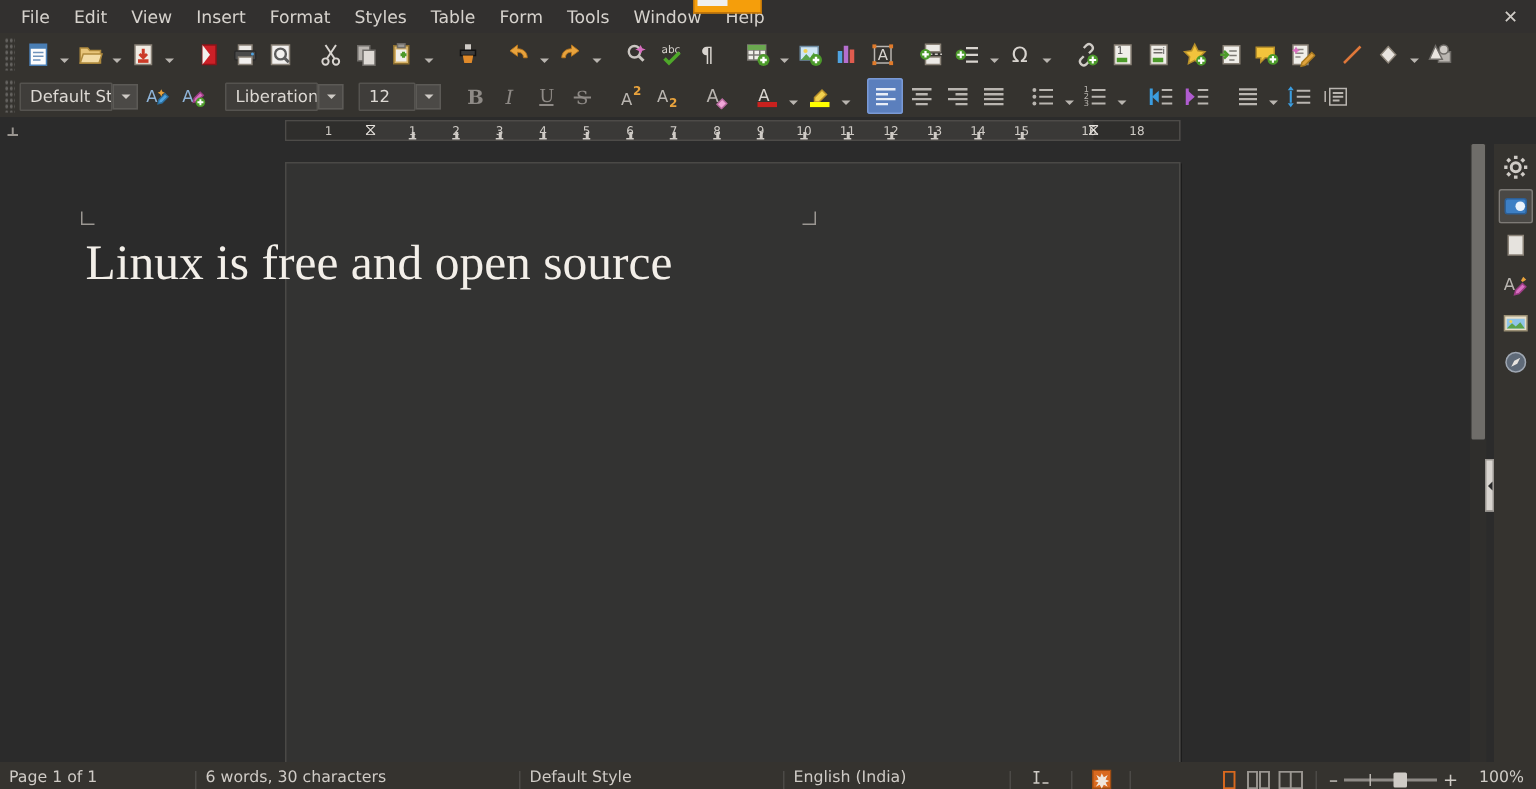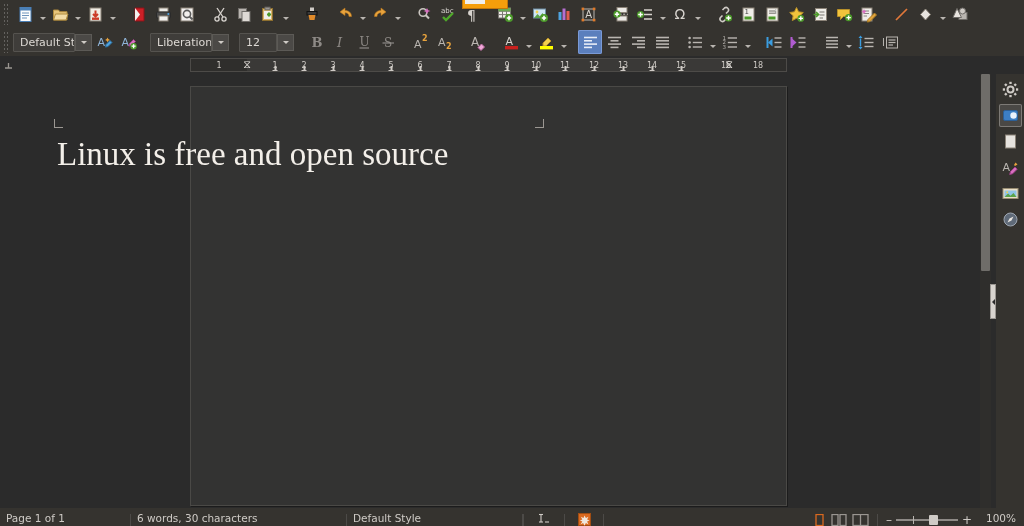--- a/index.html
+++ b/index.html
@@ -170,20 +170,34 @@
 </style>
 </head>
 <body>
 
 <div class="app">
 
   <div class="top-strip">
     <div class="top-strip-inner"></div>
   </div>
 
+  <div class="menubar">
+    <div class="menu-item">File</div>
+    <div class="menu-item">Edit</div>
+    <div class="menu-item">View</div>
+    <div class="menu-item">Insert</div>
+    <div class="menu-item">Format</div>
+    <div class="menu-item">Styles</div>
+    <div class="menu-item">Table</div>
+    <div class="menu-item">Form</div>
+    <div class="menu-item">Tools</div>
+    <div class="menu-item">Window</div>
+    <div class="menu-item">Help</div>
+    <div class="win-close">✕</div>
+  </div>
 
   <div class="toolbar">
     <div class="grip"></div>
 
     <div class="tb-btn">
       <svg width="17" height="17" viewBox="0 0 17 17">
           <rect x="3" y="1.5" width="11" height="14" fill="#fdfdfd" stroke="#4a7fb5"></rect>
           <rect x="3" y="1.5" width="11" height="3" fill="#4a7fb5"></rect>
           <g stroke="#6f93bb" stroke-width="1">
             <line x1="5" y1="7" x2="12" y2="7"></line>
@@ -853,20 +867,21 @@
     </div>
   </div>
 
   <div class="statusbar">
     <div class="st" style="width:130px;">Page 1 of 1</div>
     <div class="st-sep"></div>
     <div class="st" style="width:215px;">6 words, 30 characters</div>
     <div class="st-sep"></div>
     <div class="st" style="width:175px;">Default Style</div>
     <div class="st-sep"></div>
+    <div class="st" style="width:150px;">English (India)</div>
     <div class="st-sep"></div>
 
     <div class="st" style="width:40px;display:flex;align-items:center;justify-content:center;">
       <svg width="15" height="13" viewBox="0 0 15 13">
           <g stroke="#cfcbc6" stroke-width="1.1" fill="none">
             <line x1="2" y1="1.5" x2="6" y2="1.5"></line>
             <line x1="4" y1="1.5" x2="4" y2="9"></line>
             <line x1="2" y1="9" x2="6" y2="9"></line>
             <line x1="8" y1="9" x2="12" y2="9"></line>
           </g>

